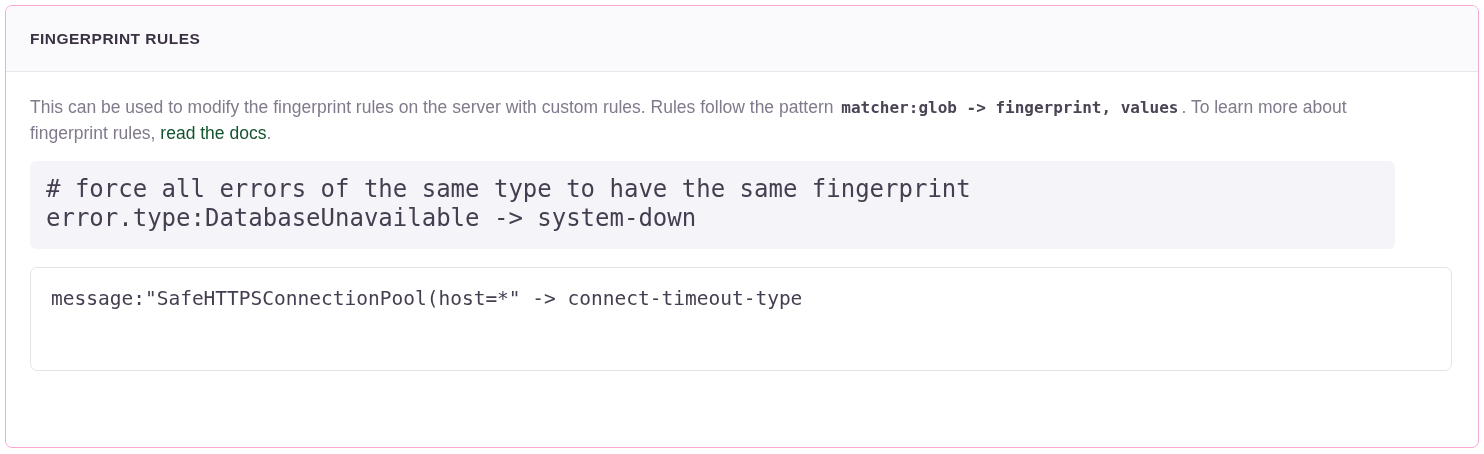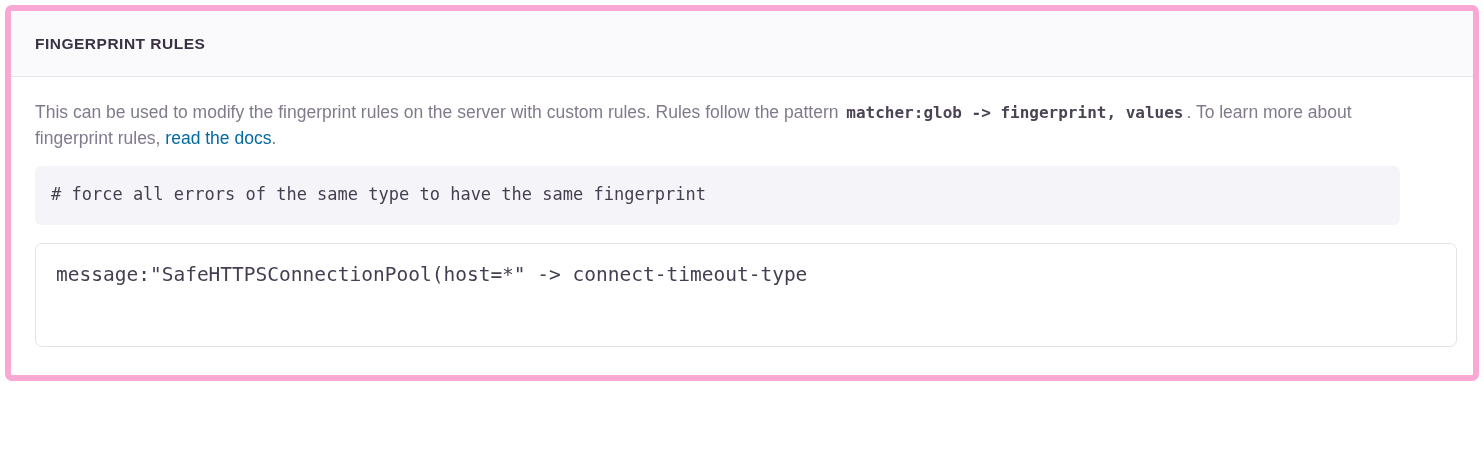--- a/index.html
+++ b/index.html
@@ -22,24 +22,24 @@
     box-sizing: border-box;
     overflow: hidden;
   }
 
   
   .panel {
     position: absolute;
     left: 5px;
     top: 5px;
     width: 1474px;
-    height: 376px;
+    height: 443px;
     box-sizing: border-box;
     background: #ffffff;
-    border: 6px solid #f9a8d4;
+    border: 1px solid #f9a8d4;
     border-radius: 7px;
     overflow: hidden;
   }
 
   .panel-header {
     height: 66px;
     box-sizing: border-box;
     background: #faf9fb;
     border-bottom: 1px solid #e7e6ec;
     display: flex;
@@ -70,36 +70,36 @@
   .inline-code {
     font-family: "DejaVu Sans Mono", "Liberation Mono", monospace;
     font-size: 16px;
     color: #4b4455;
     white-space: pre;
     padding: 0 3px;
     font-weight: bold;
   }
 
   .docs-link {
-    color: #0369a1;
+    color: #14532d;
     text-decoration: none;
   }
 
   .code-block {
     background: #f5f4f8;
     border-radius: 6px;
     padding: 14px 16px 16px 16px;
     margin: 0 0 18px 0;
     width: 1365px;
     box-sizing: border-box;
   }
 
   .code-line {
     font-family: "DejaVu Sans Mono", "Liberation Mono", monospace;
-    font-size: 17px;
+    font-size: 24px;
     line-height: 29px;
     color: #453e50;
     white-space: pre;
     margin: 0;
   }
 
   .rules-input {
     display: block;
     width: 1422px;
     height: 104px;
@@ -125,19 +125,19 @@
   <section class="panel">
 
     <div class="panel-header">
       <h2 class="panel-title">FINGERPRINT RULES</h2>
     </div>
 
     <div class="panel-body">
 
       <p class="description"><span>This can be used to modify the fingerprint rules on the server with custom rules. Rules follow the pattern </span><code class="inline-code">matcher:glob -&gt; fingerprint, values</code><span>. To learn more about fingerprint rules, </span><a class="docs-link" href="#">read the docs</a><span>.</span></p>
 
-      <pre class="code-block"><div class="code-line"># force all errors of the same type to have the same fingerprint</div></pre>
+      <pre class="code-block"><div class="code-line"># force all errors of the same type to have the same fingerprint</div><div class="code-line">error.type:DatabaseUnavailable -&gt; system-down</div></pre>
 
       <textarea class="rules-input" spellcheck="false" placeholder="matcher:glob -&gt; fingerprint, values" style="">message:"SafeHTTPSConnectionPool(host=*" -&gt; connect-timeout-type</textarea>
 
     </div>
   </section>
 </div>
 
 </body></html>

